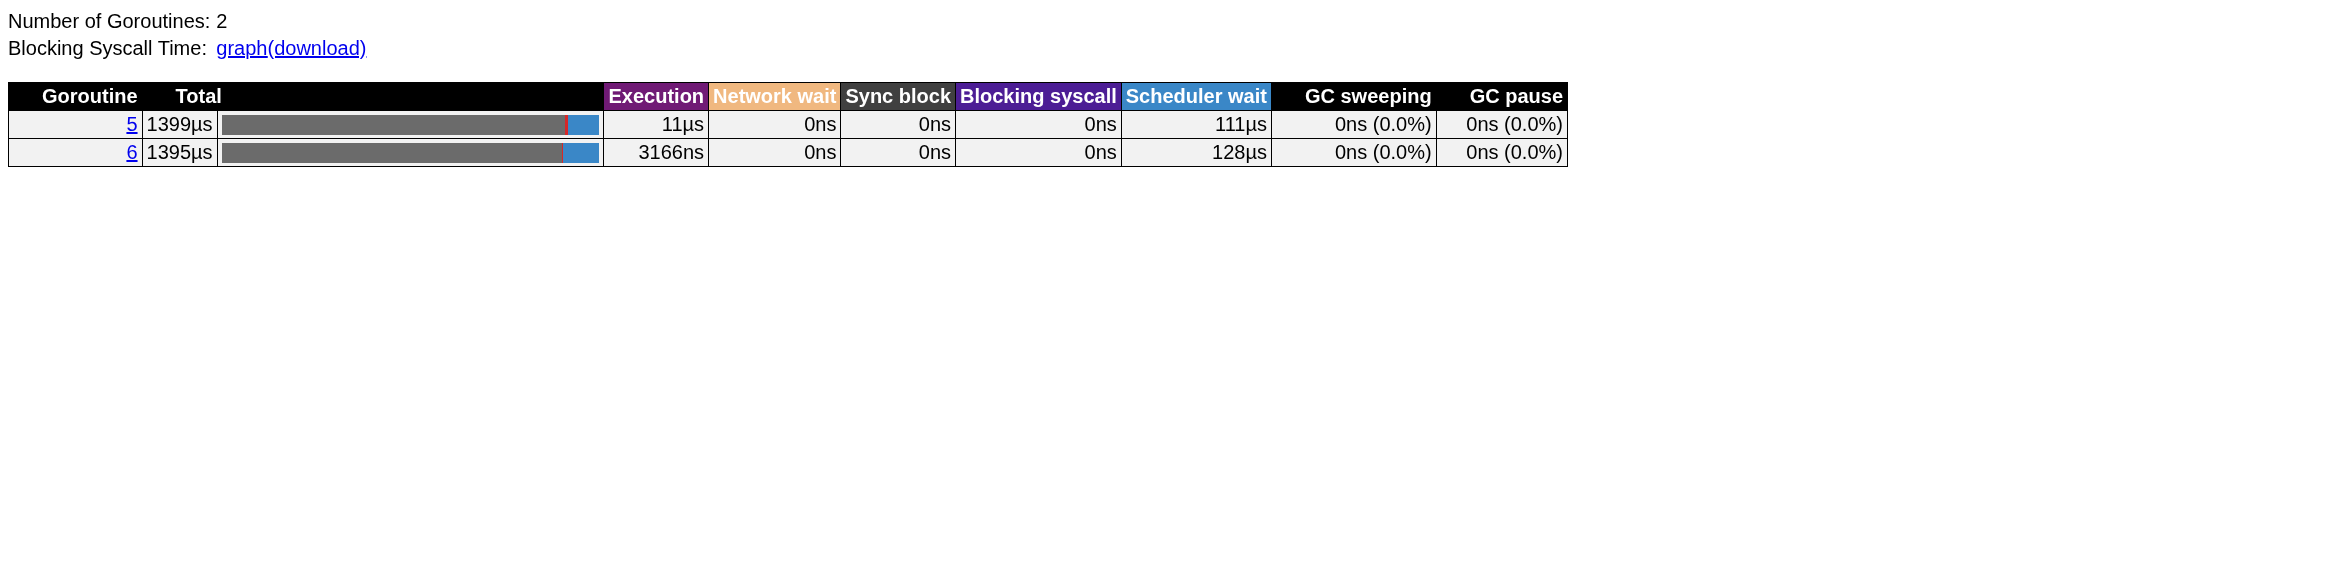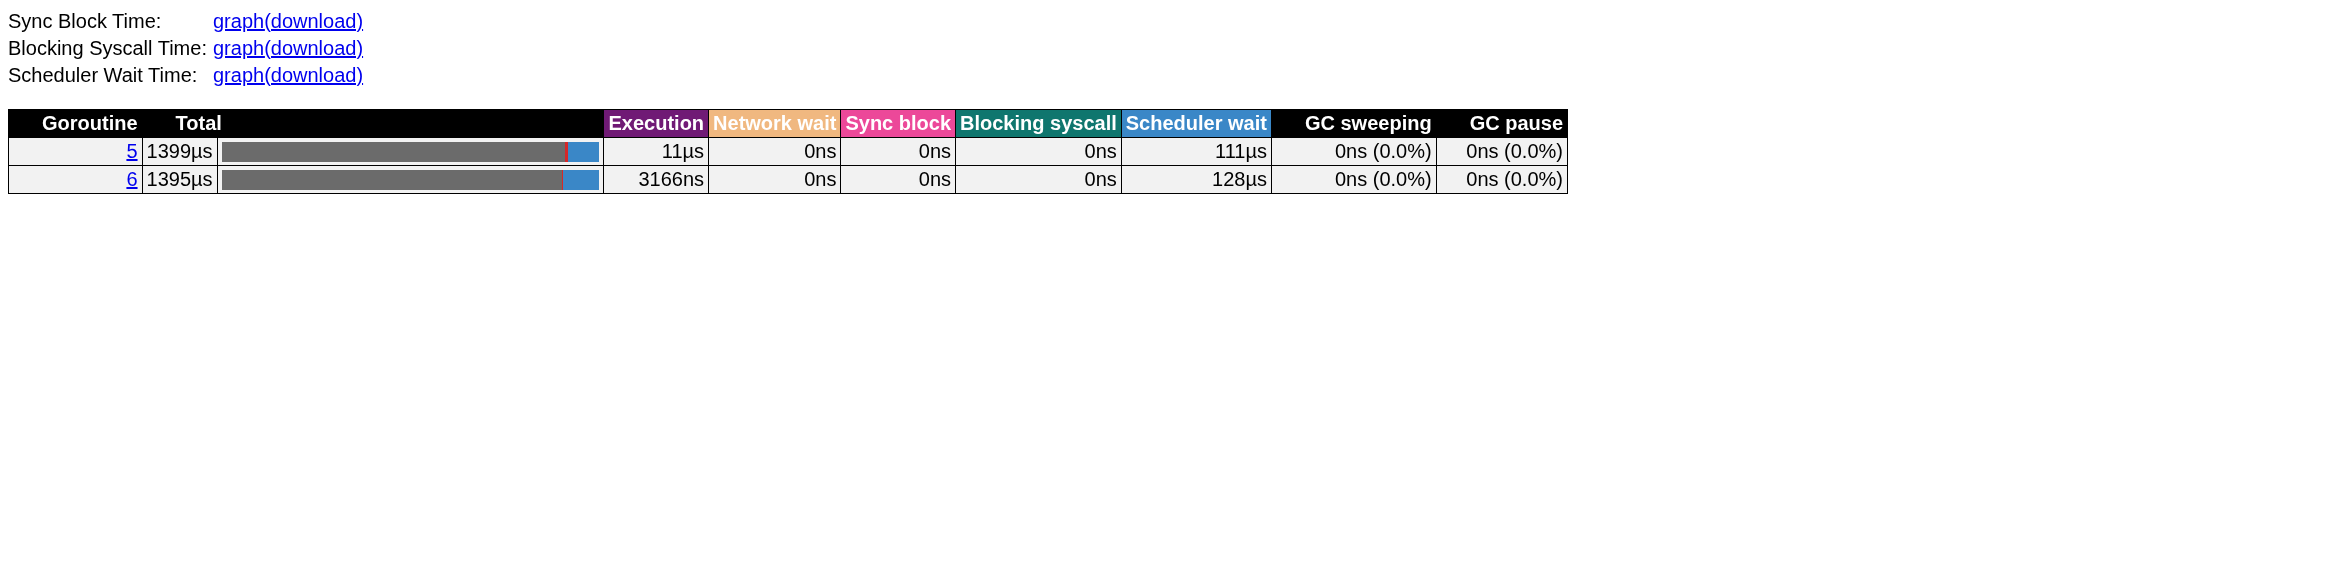--- a/index.html
+++ b/index.html
@@ -42,22 +42,22 @@
     }
     .data-table thead th {
       color: #fff;
       border-color: #000;
       font-weight: bold;
       text-align: left;
     }
     .data-table thead th.black { background: #000; padding-left: 33px; }
     .data-table thead th.execution { background: #701a75; }
     .data-table thead th.network { background: #f0b880; text-align: center; }
-    .data-table thead th.sync { background: #ec4899; }
-    .data-table thead th.blocking { background: #0f766e; }
+    .data-table thead th.sync { background: #404040; }
+    .data-table thead th.blocking { background: #4c1d95; }
     .data-table thead th.scheduler { background: #3a87c7; }
     .data-table tbody tr { background: #f2f2f2; }
     .data-table tbody td { border-color: #000; }
     .bar-cell {
       width: 400px;
       padding: 2px 4px;
     }
     .bar-container {
       display: flex;
       height: 20px;
@@ -70,33 +70,25 @@
     .bar-red { background: #d62728; }
     .bar-blue { background: #3a87c7; }
     .goroutine-link { text-align: right; }
   </style>
 </head>
 <body>
 
 <table class="info-table">
   <tbody>
   <tr>
-    <td class="label">Sync Block Time:</td>
-    <td>
-      <a href="#">graph</a><a href="#">(download)</a>
-    </td>
+    <td class="label">Number of Goroutines:</td>
+    <td>2</td>
   </tr>
   <tr>
     <td class="label">Blocking Syscall Time:</td>
-    <td>
-      <a href="#">graph</a><a href="#">(download)</a>
-    </td>
-  </tr>
-  <tr>
-    <td class="label">Scheduler Wait Time:</td>
     <td>
       <a href="#">graph</a><a href="#">(download)</a>
     </td>
   </tr>
 </tbody>
   </table>
 
 <table class="data-table">
   <thead>
     <tr>

